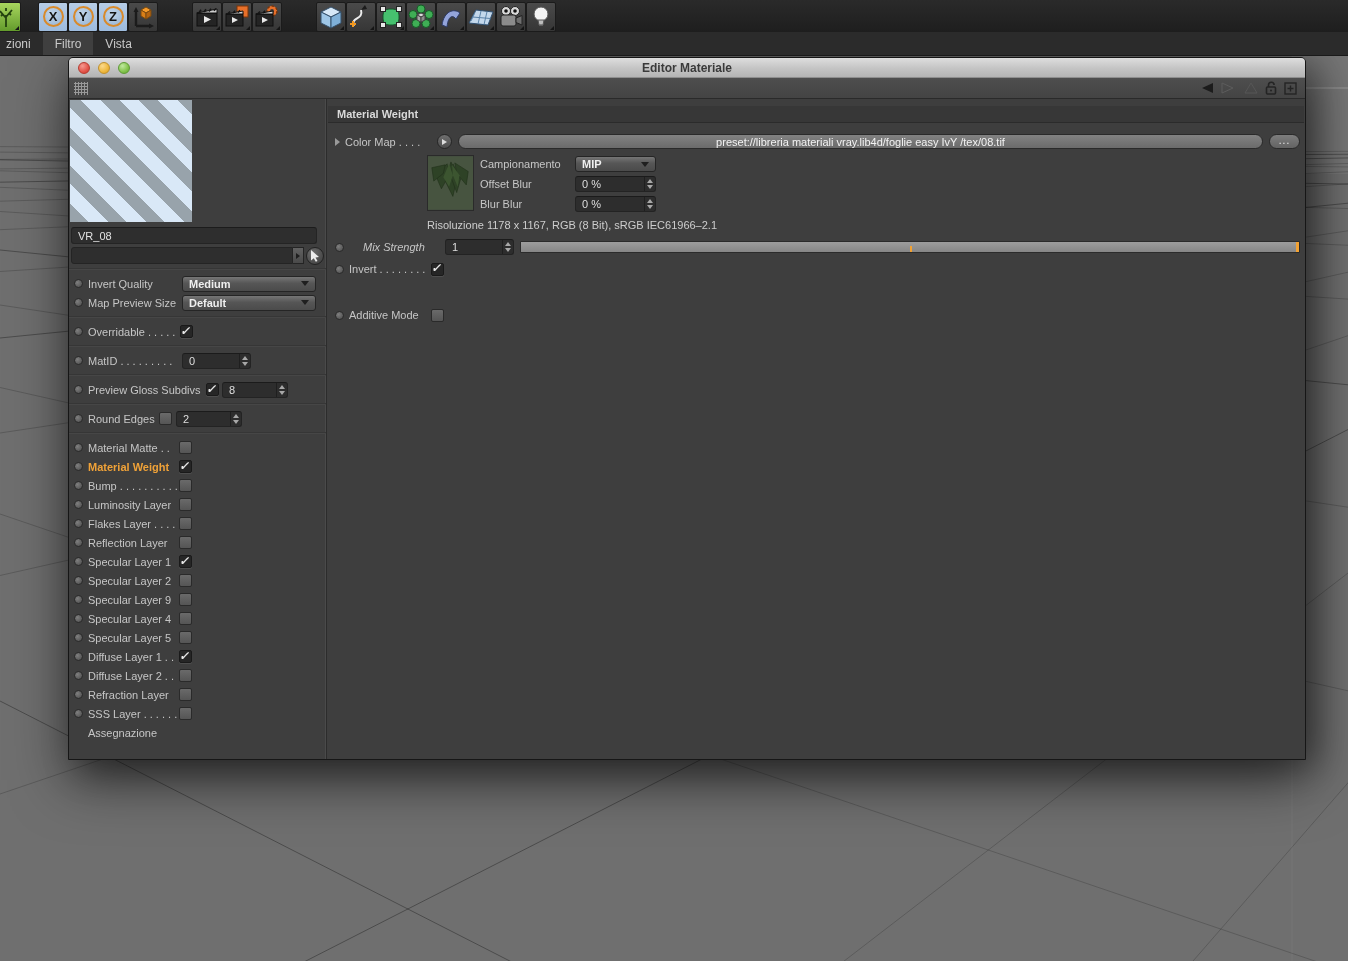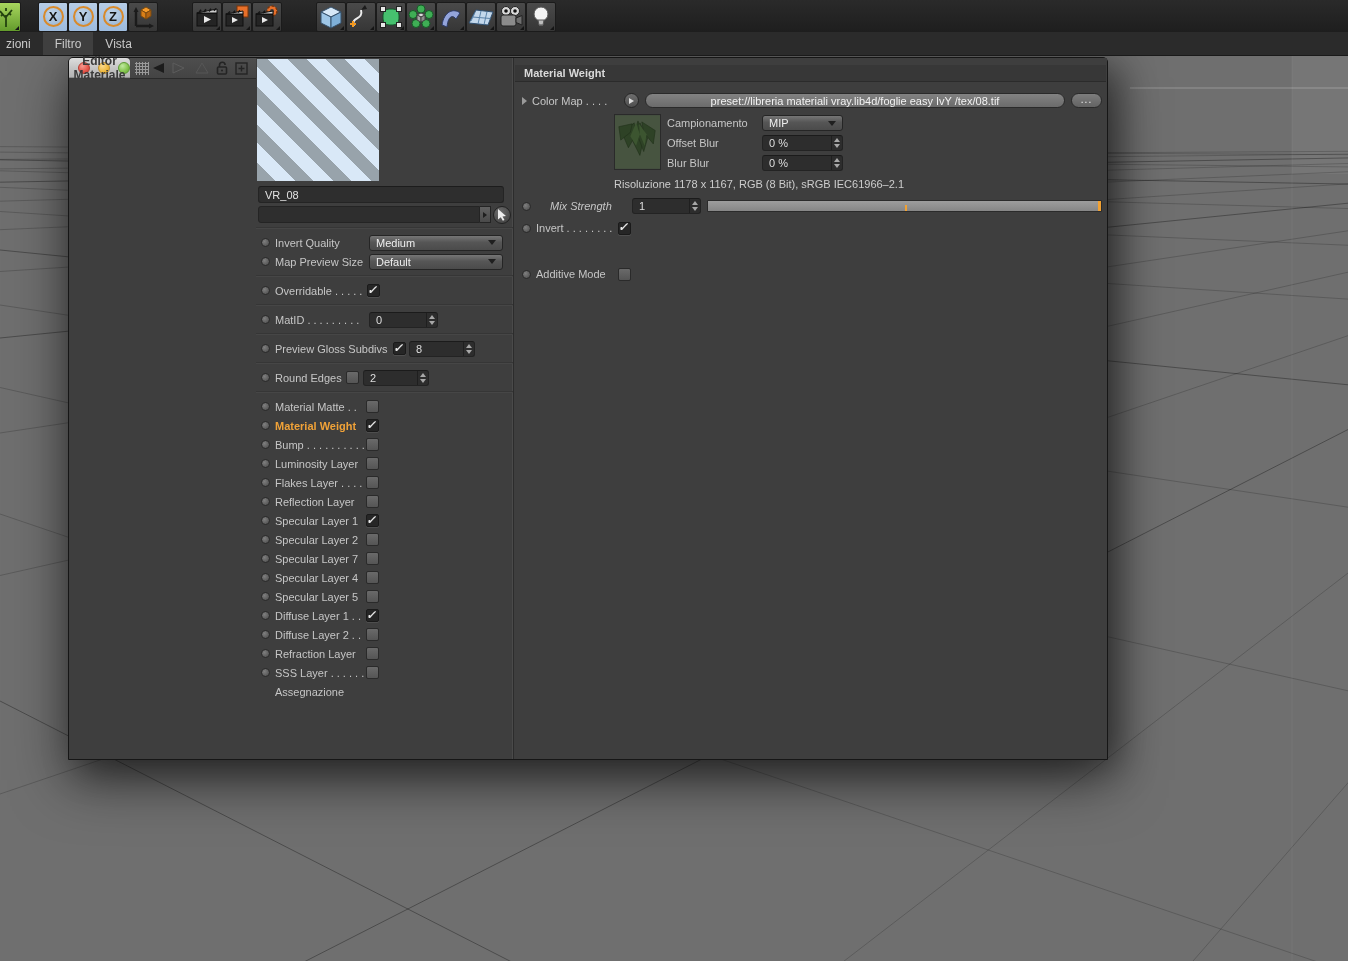--- a/index.html
+++ b/index.html
@@ -27,24 +27,24 @@
 
   
   .menubar { position:absolute; left:0; top:32px; width:1348px; height:24px;
     background:#2b2b2b; border-bottom:1px solid #1a1a1a; z-index:30;
     display:flex; align-items:stretch; color:#c9c9c9; font-size:12px; }
   .menu-item { display:flex; align-items:center; padding:0 12px; }
   .menu-item.partial { margin-left:-6px; }
   .menu-item.active { background:#3f3f3f; }
 
   
-  #mat-window { position:absolute; left:68px; top:57px; width:1040px; height:703px;
+  #mat-window { position:absolute; left:68px; top:57px; width:1238px; height:703px;
     z-index:20; border:1px solid #161616; border-radius:5px 5px 0 0;
     box-shadow:0 20px 55px rgba(0,0,0,.55), 12px 8px 35px rgba(0,0,0,.35);
-    background:#3e3e3e; display:flex; flex-direction:row; }
+    background:#3e3e3e; display:flex; flex-direction:column; }
   .titlebar { height:20px; flex:none; border-radius:4px 4px 0 0;
     background:linear-gradient(#dedede,#c4c4c4 55%,#b4b4b4);
     border-bottom:1px solid #8e8e8e; display:flex; align-items:center; position:relative; }
   .tl-group { display:flex; gap:8px; margin-left:9px; }
   .tlight { width:12px; height:12px; border-radius:50%; }
   .tlight.red   { background:radial-gradient(circle at 35% 30%, #f59a90, #e3554a 60%, #c8372c); border:1px solid #b63b30;}
   .tlight.yellow{ background:radial-gradient(circle at 35% 30%, #fbd98c, #eeb83e 60%, #d99c20); border:1px solid #c0902c;}
   .tlight.green { background:radial-gradient(circle at 35% 30%, #c0e9a0, #83c34c 60%, #5fa52e); border:1px solid #5e9a35;}
   .win-title { position:absolute; left:0; right:0; text-align:center;
     font-size:12px; font-weight:bold; color:#3a3a3a; }
@@ -81,21 +81,21 @@
   .sep { height:2px; margin:4px 0 4px 0; background:linear-gradient(#2e2e2e,#4e4e4e); }
   .prow { position:relative; height:19px; display:flex; align-items:center; padding-left:5px; }
   .dot { width:9px; height:9px; border-radius:50%; flex:none;
     background:radial-gradient(circle at 35% 35%, #7e7e7e, #4a4a4a); border:1px solid #2a2a2a; }
   .plabel { margin-left:5px; white-space:nowrap; color:#c6c6c6; }
   .plabel.active { color:#f0a238; font-weight:bold; }
   .ctrl-at { position:absolute; display:flex; align-items:center; }
 
   .dropdown { height:16px; background:linear-gradient(#767676,#565656 45%,#4b4b4b);
     border:1px solid #252525; border-radius:3px; color:#efefef;
-    display:flex; align-items:center; padding:0 6px; font-size:11px; font-weight:normal; }
+    display:flex; align-items:center; padding:0 6px; font-size:11px; font-weight:bold; }
   .dd-arrow { margin-left:auto; border-left:4px solid transparent;
     border-right:4px solid transparent; border-top:5px solid #1f1f1f; }
 
   .numfield { height:16px; background:#2d2d2d; border:1px solid #232323;
     border-top-color:#1b1b1b; border-radius:3px; color:#dedede; font-size:11px;
     display:flex; align-items:center; }
   .numfield .val { padding-left:6px; flex:1; }
   .spin { width:11px; align-self:stretch; border-left:1px solid #1f1f1f;
     display:flex; flex-direction:column; align-items:center; justify-content:center; }
   .spin::before { content:""; border-bottom:4px solid #a8a8a8;
@@ -503,21 +503,21 @@
   </div>
 
   <div class="prow ch-row">
     <span class="dot"></span>
     <span class="plabel ch-label">Specular Layer 2</span>
     <span class="checkbox ch-box unchecked"></span>
   </div>
 
   <div class="prow ch-row">
     <span class="dot"></span>
-    <span class="plabel ch-label">Specular Layer 7</span>
+    <span class="plabel ch-label">Specular Layer 9</span>
     <span class="checkbox ch-box unchecked"></span>
   </div>
 
   <div class="prow ch-row">
     <span class="dot"></span>
     <span class="plabel ch-label">Specular Layer 4</span>
     <span class="checkbox ch-box unchecked"></span>
   </div>
 
   <div class="prow ch-row">

